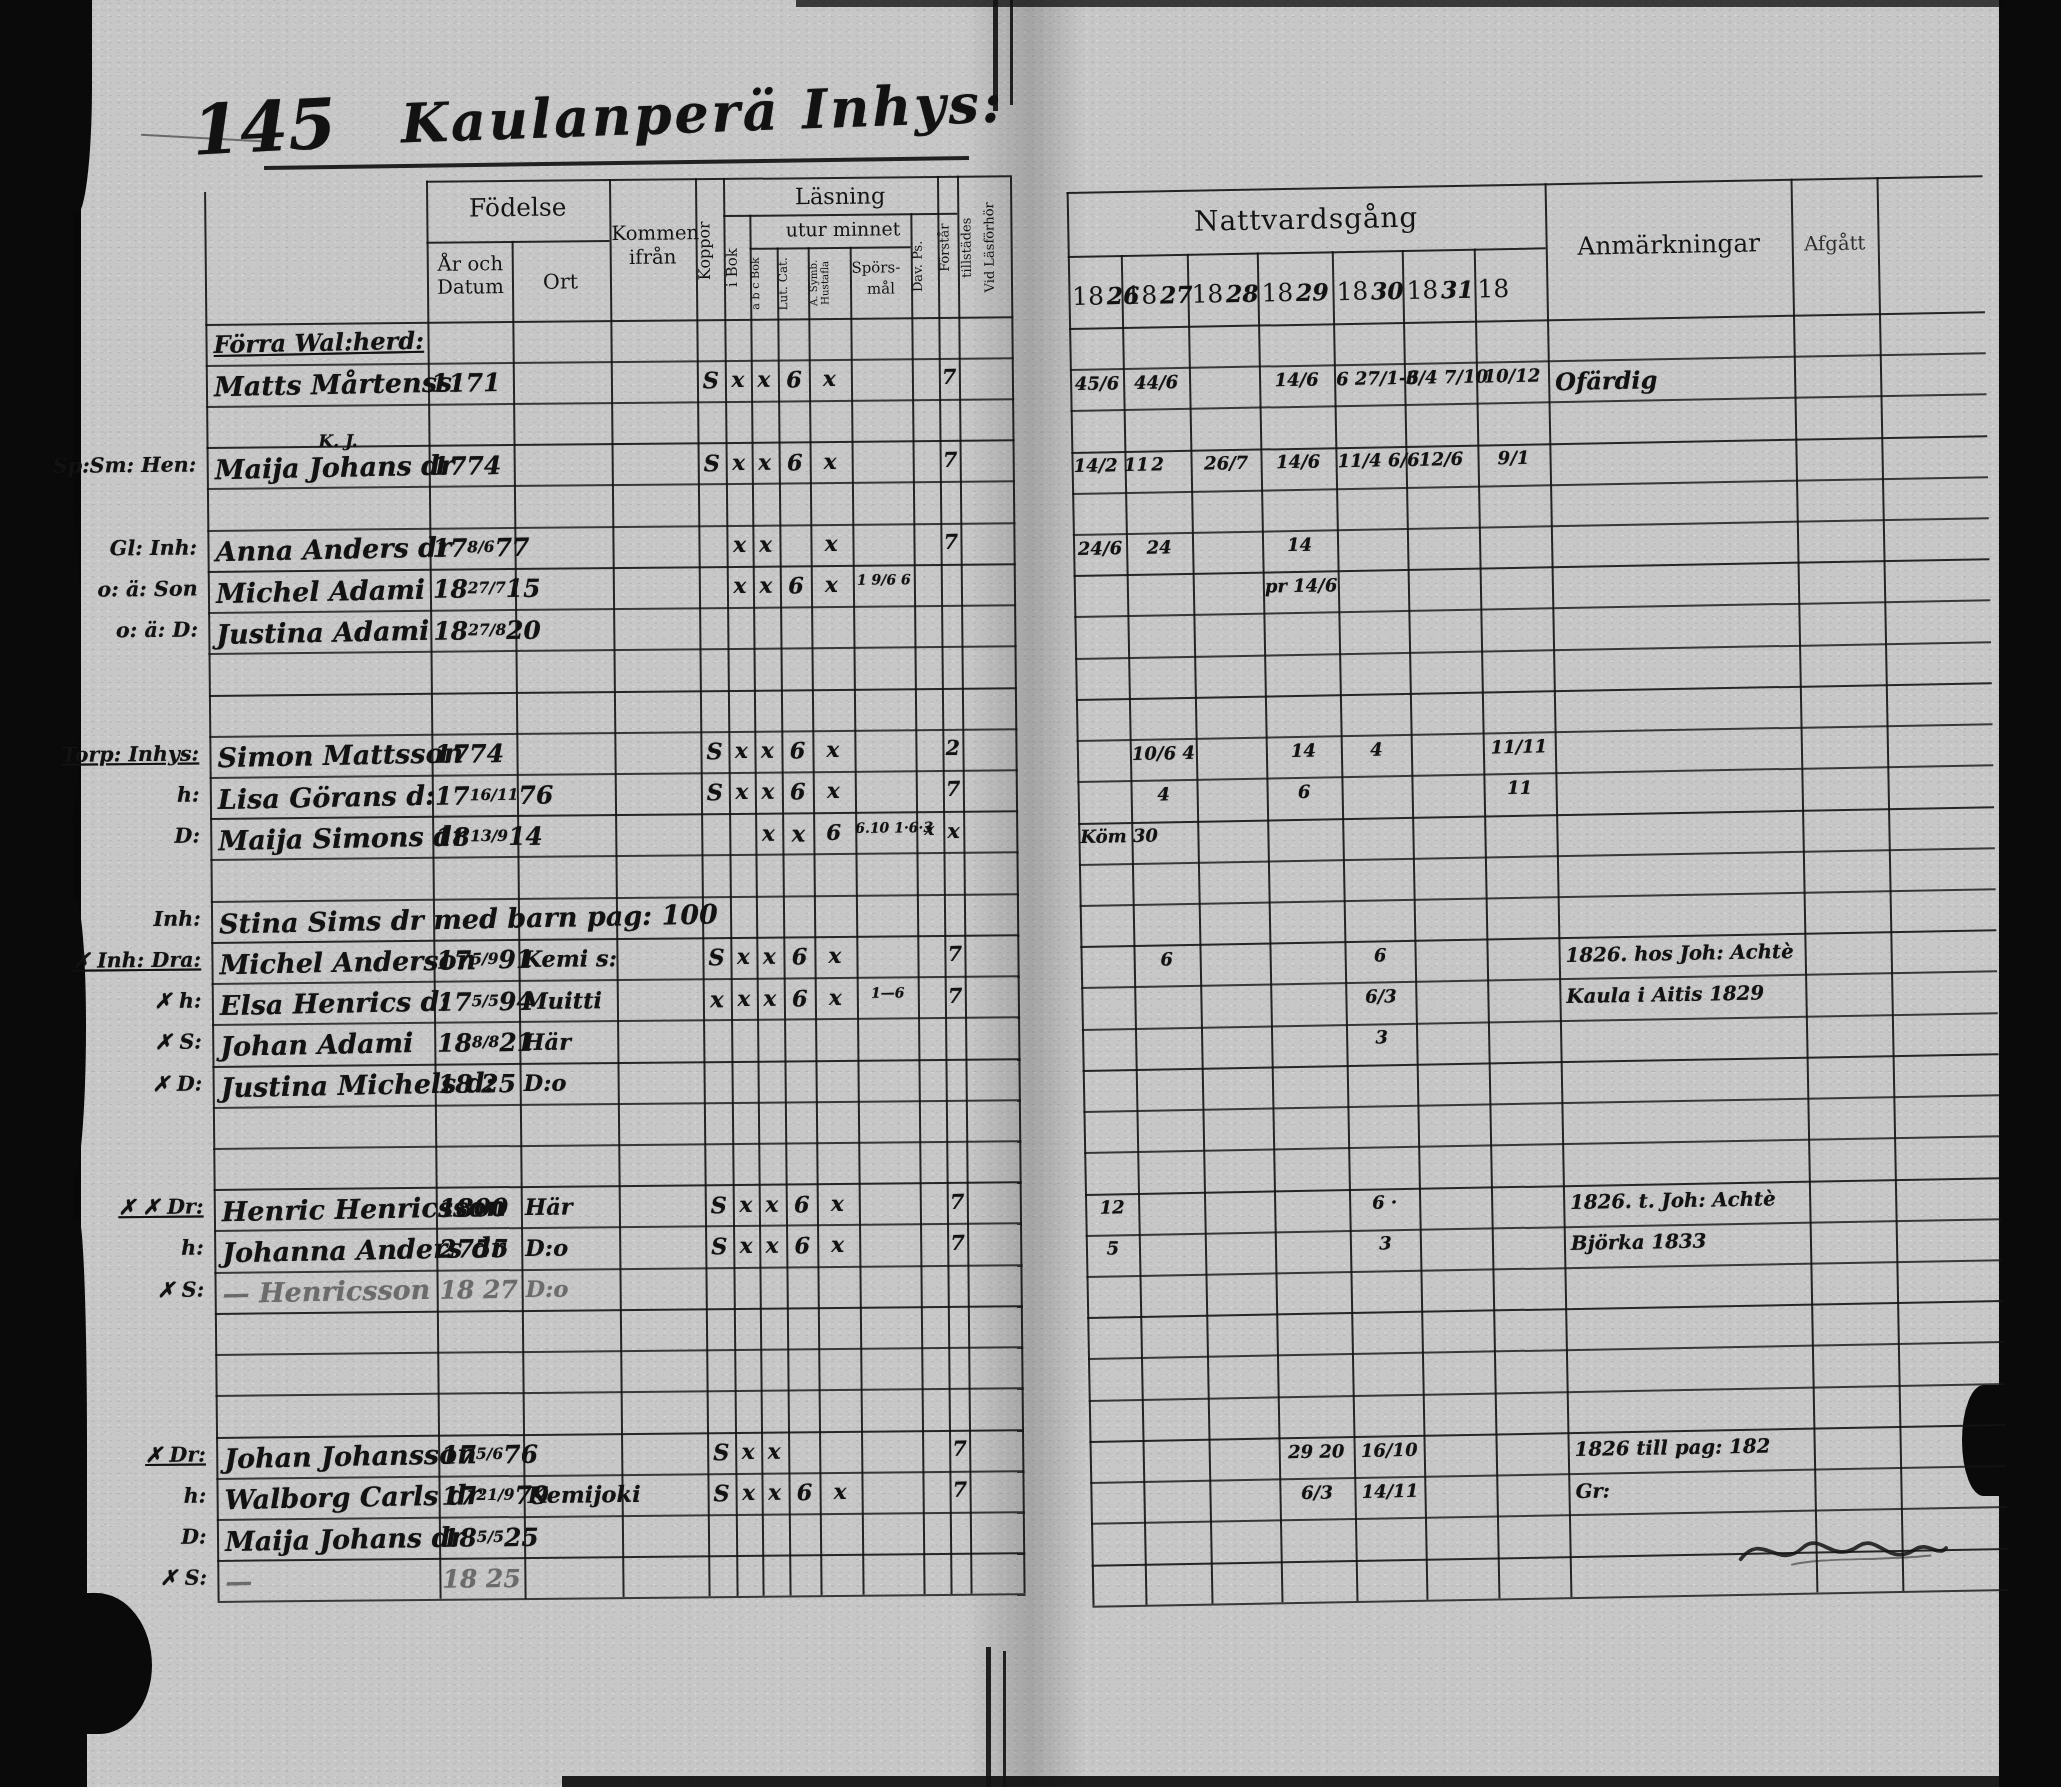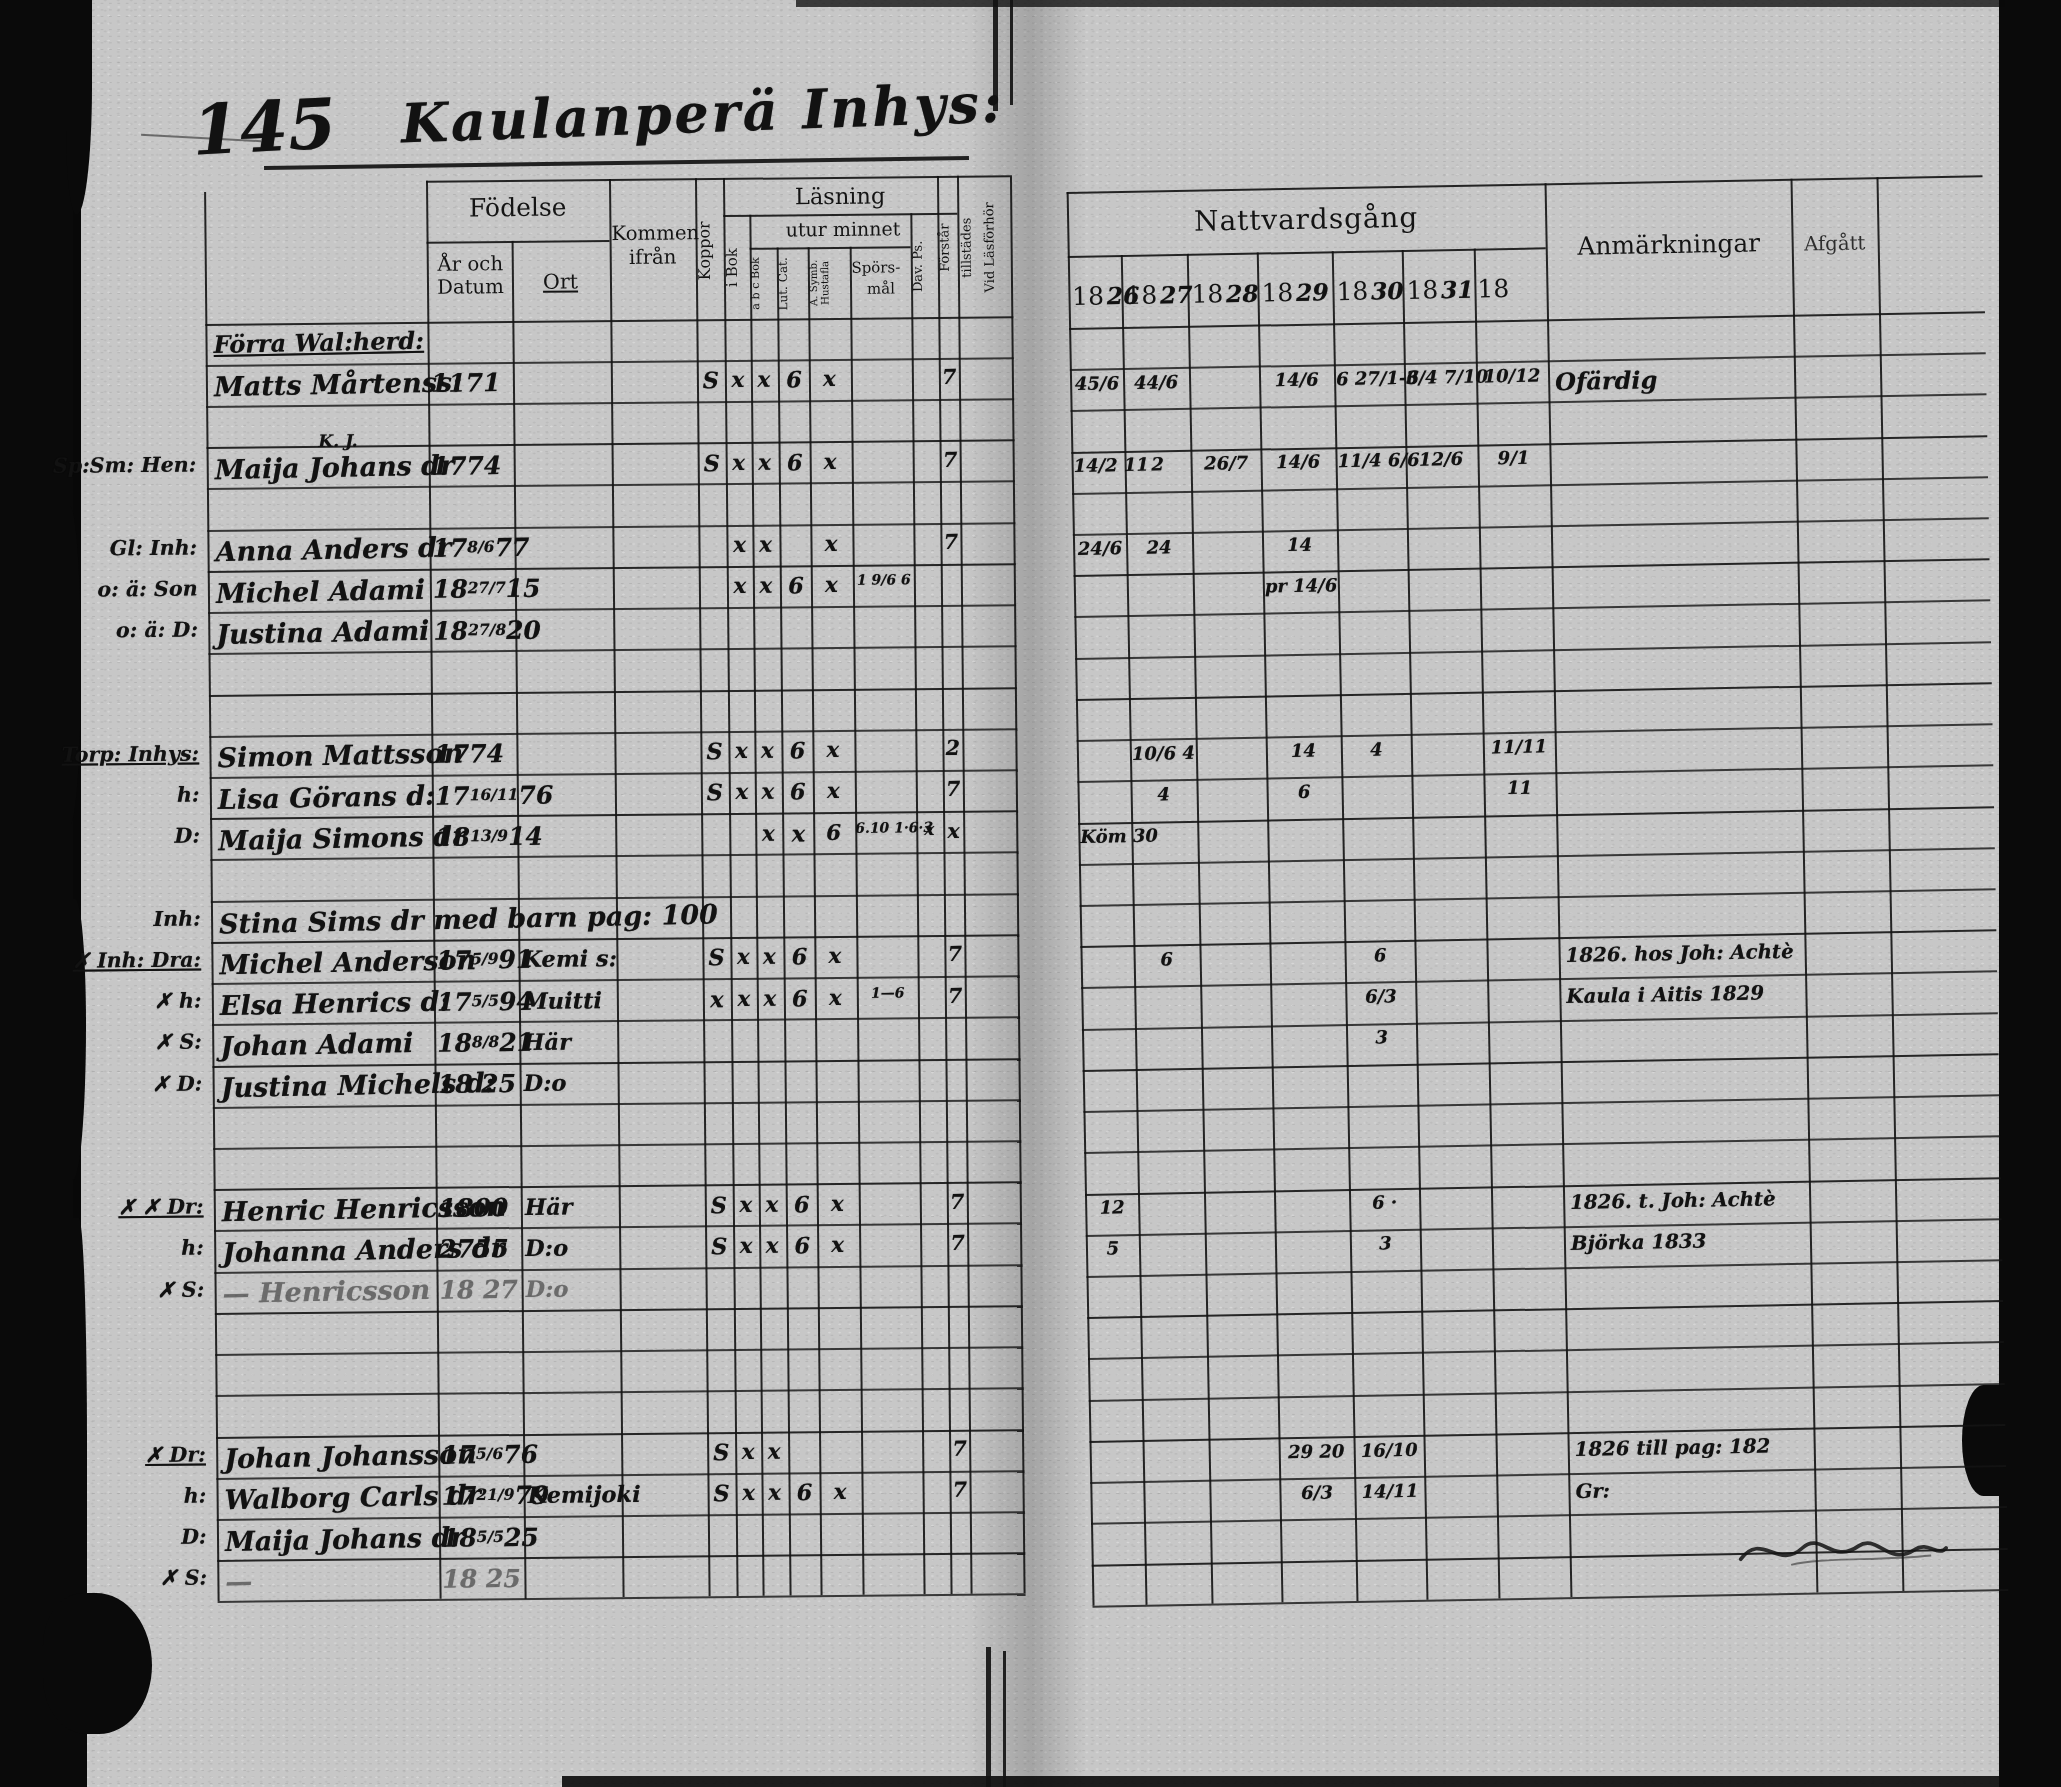--- a/index.html
+++ b/index.html
@@ -51,21 +51,21 @@
 
   <div class="line" style="left:141px;top:137px;width:120px;height:1.9px;opacity:.55;transform:rotate(3deg);"></div>
   <div class="hw abscell" style="left:192px;top:86px;font-size:69px;transform:rotate(-3deg);">145</div>
   <div class="hw abscell" style="left:401px;top:81px;font-size:54px;letter-spacing:2.8px;transform:rotate(-2deg);">Kaulanperä Inhys:</div>
   <div class="line" style="left:264px;top:161px;width:705px;height:3.7px;transform:rotate(-0.8deg);"></div>
 
   <div class="tablebox" id="ltable" style="left:204px;top:183px;width:808px;height:1420px;transform:rotate(-0.55deg);transform-origin:0 0;">
 
     <div class="printed abscell" style="left:222px;top:13px;width:183px;text-align:center;font-size:25px;">Födelse</div>
     <div class="printed abscell" style="left:226px;top:73px;width:79px;text-align:center;font-size:19.7px;line-height:1.15;">År och Datum</div>
-    <div class="printed abscell" style="left:307px;top:90px;width:97px;text-align:center;font-size:20.6px;text-decoration:underline;">Ort</div>
+    <div class="printed abscell" style="left:307px;top:90px;width:97px;text-align:center;font-size:20.6px;">Ort</div>
     <div class="printed abscell" style="left:407px;top:43px;width:82px;text-align:center;font-size:19.7px;line-height:1.2;">Kommen ifrån</div>
     <div class="printed vlab abscell" style="left:491px;top:9.4px;width:28px;height:127px;font-size:16px;">Koppor</div>
     <div class="printed abscell" style="left:519px;top:5.6px;width:234px;text-align:center;font-size:22.5px;">Läsning</div>
     <div class="printed abscell" style="left:545px;top:41px;width:187px;text-align:center;font-size:19px;">utur minnet</div>
     <div class="printed vlab abscell" style="left:519px;top:43px;width:26px;height:94px;font-size:15px;">i Bok</div>
     <div class="printed vlab abscell" style="left:545px;top:73px;width:26px;height:66px;font-size:11.2px;">a b c Bok</div>
     <div class="printed vlab abscell" style="left:572px;top:73px;width:32px;height:66px;font-size:12px;">Lut. Cat.</div>
     <div class="printed vlab abscell" style="left:603px;top:73px;width:41px;height:66px;font-size:10.3px;">A. Symb. Hustafla</div>
     <div class="printed abscell" style="left:645px;top:82px;width:52px;text-align:center;font-size:15px;">Spörs-</div>
     <div class="printed abscell" style="left:645px;top:103px;width:62px;text-align:center;font-size:15px;">mål</div>

